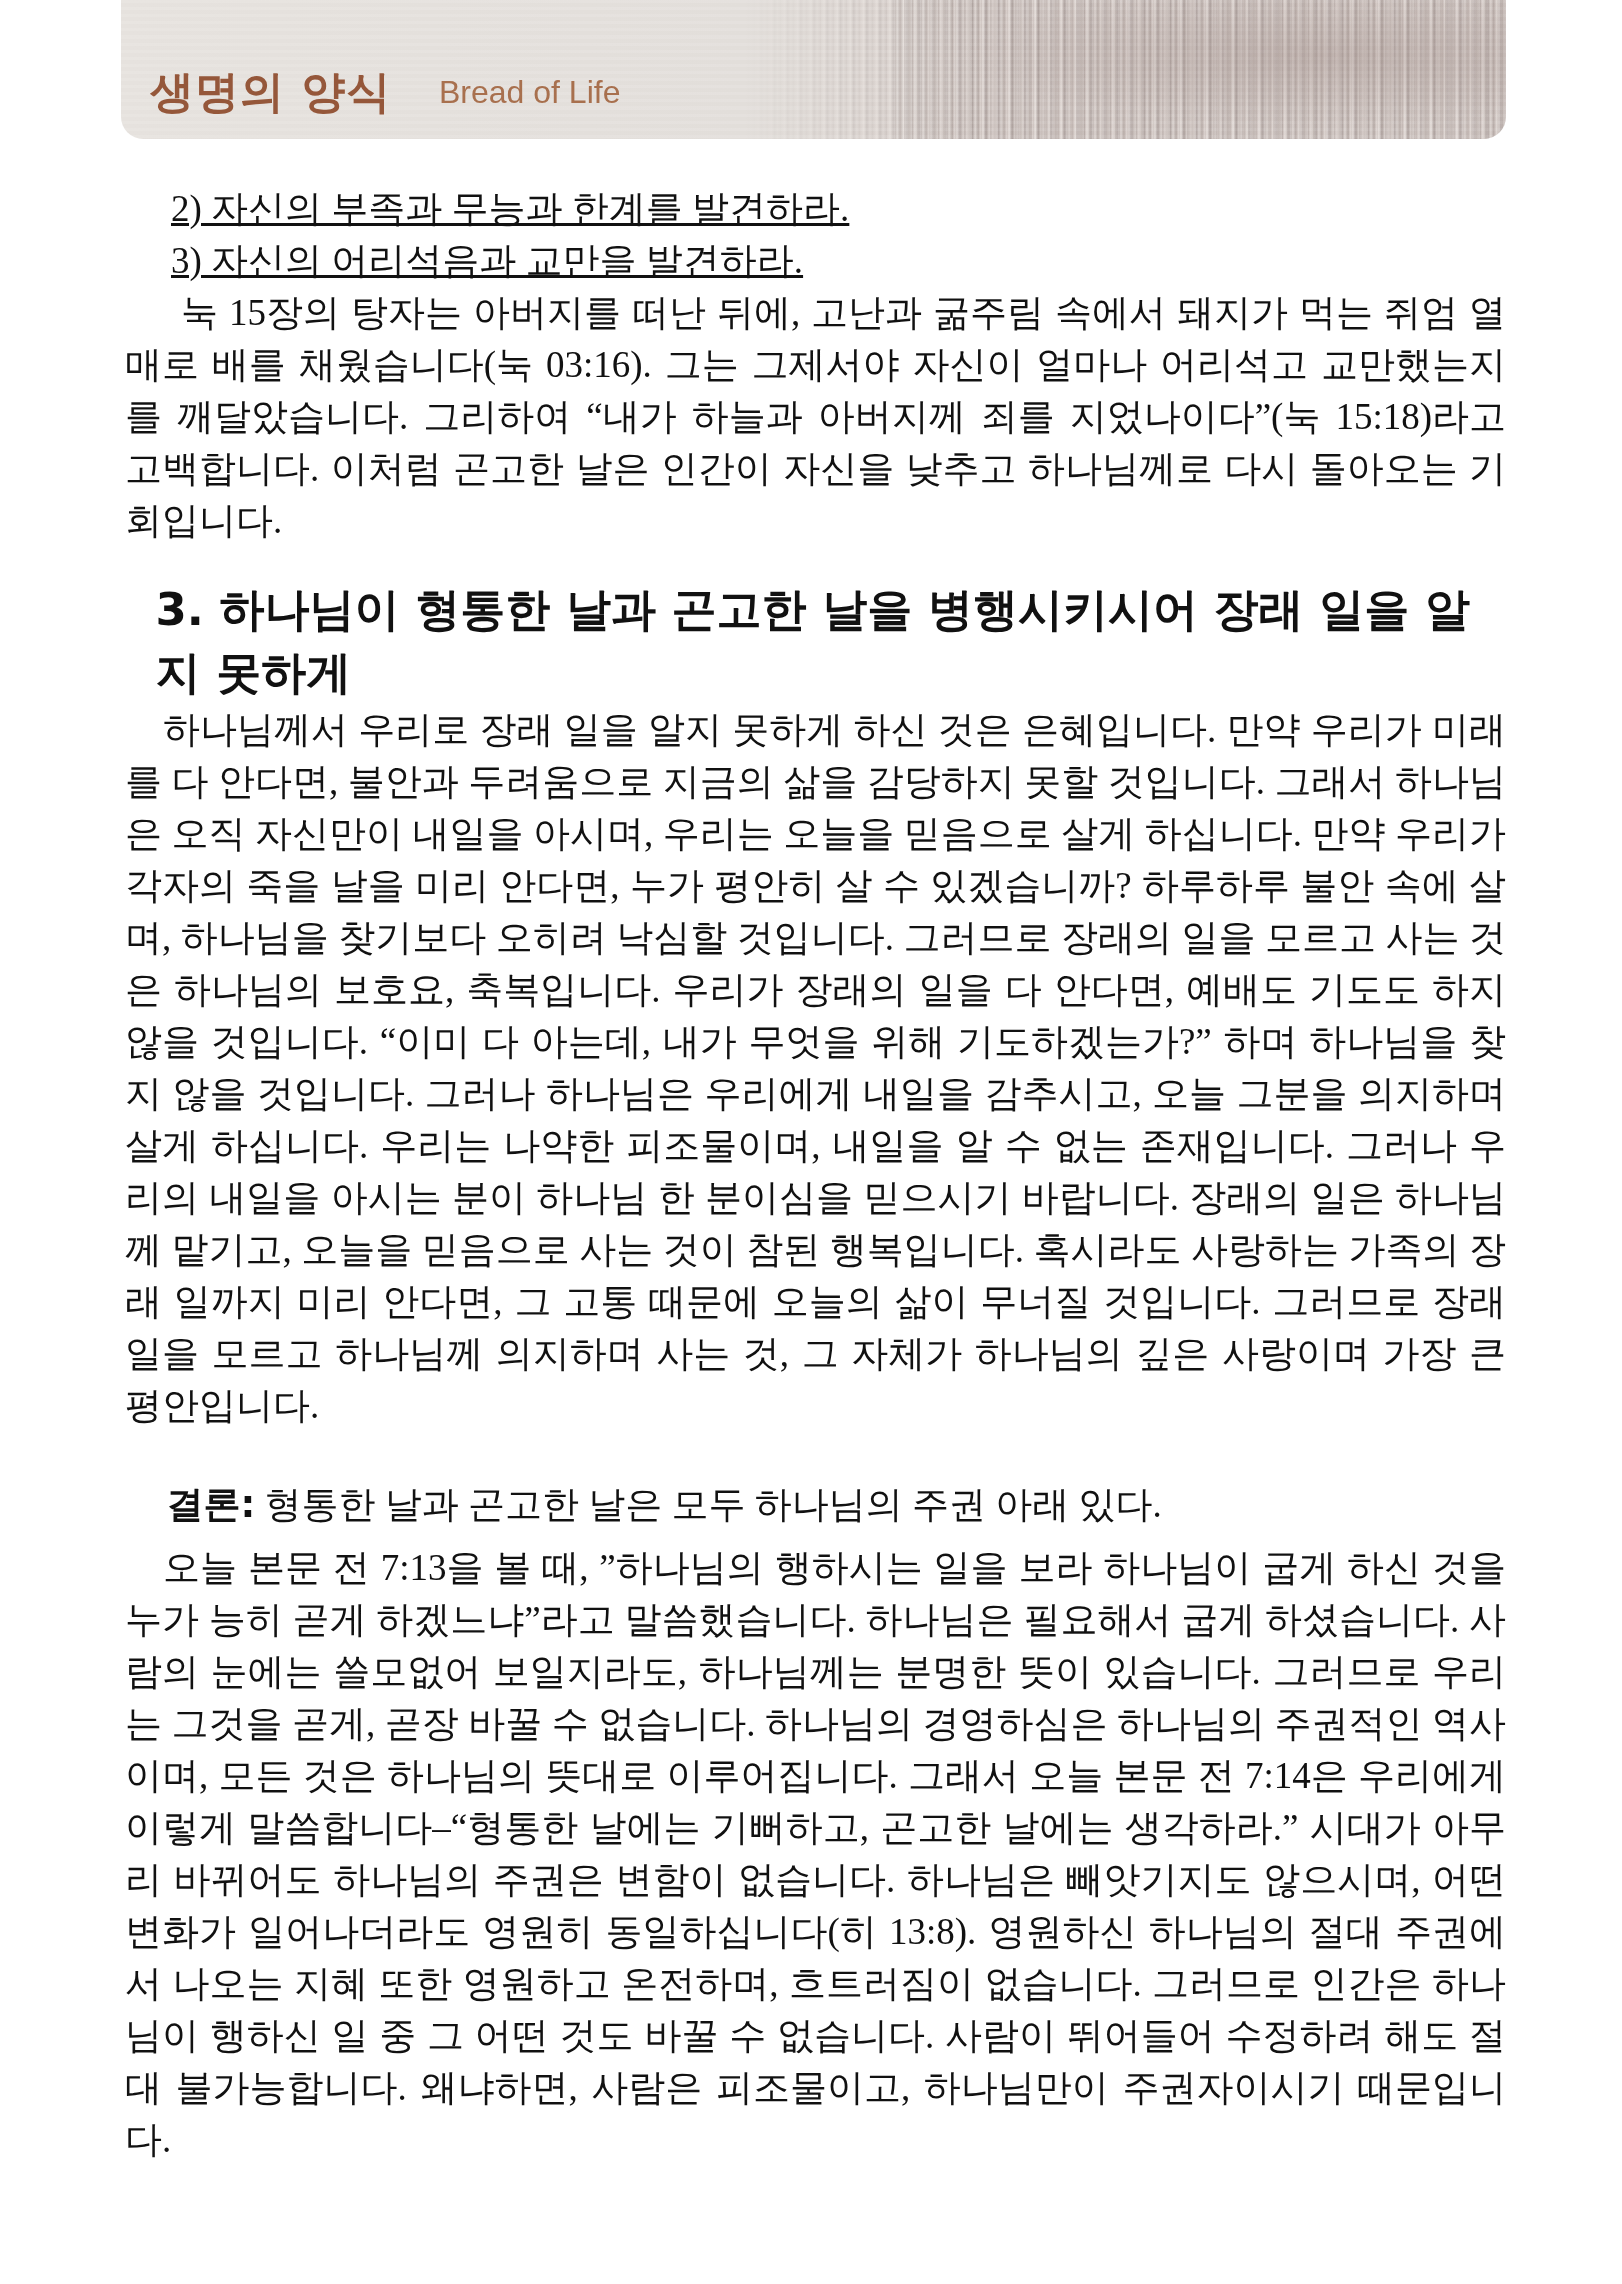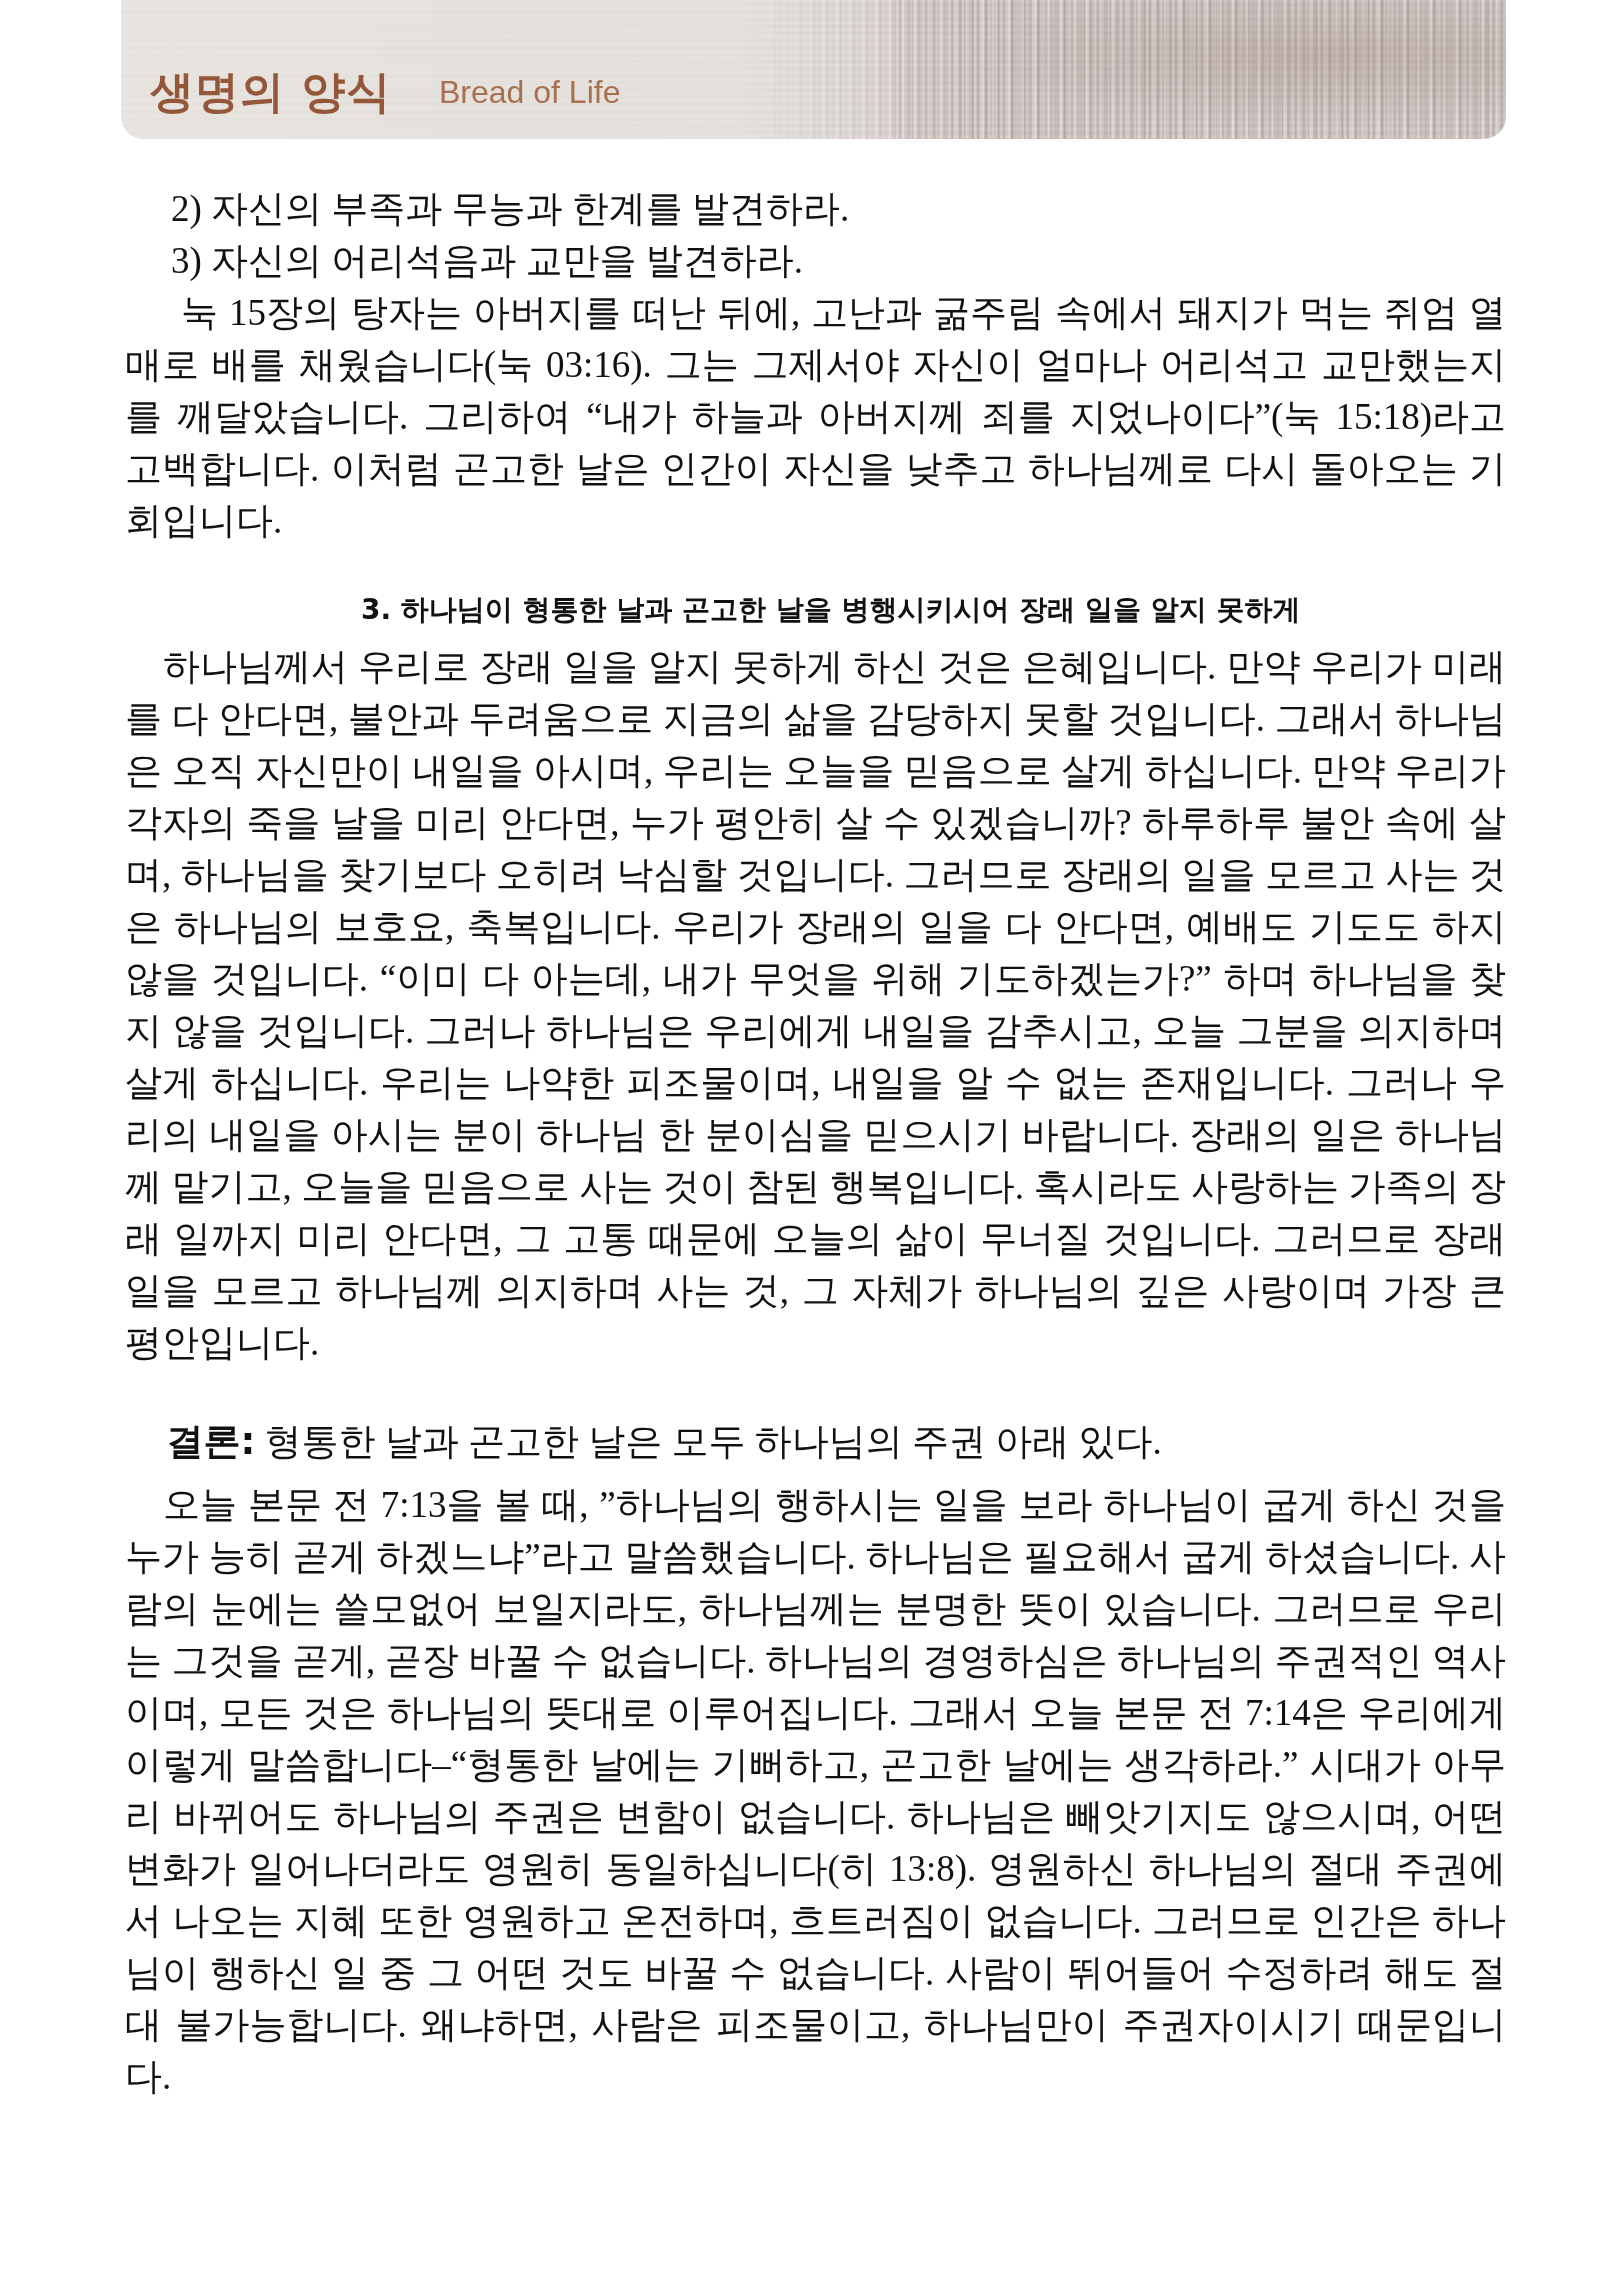--- a/index.html
+++ b/index.html
@@ -37,27 +37,27 @@
     white-space: nowrap;
   }
 
   .content {
     position: absolute; left: 125px; top: 183px; width: 1381px;
     font-family: "Liberation Serif", "DejaVu Serif", serif;
     font-size: 37px; line-height: 52px; color: #111111;
   }
   .p { margin: 0; text-align: justify; text-align-last: left; }
   .p.indent { text-indent: 38px; }
-  .p.sub { text-indent: 46px; }
+  .p.sub { text-indent: 46px; text-decoration: underline; }
   .p.indent2 { text-indent: 56px; }
   .gap-heading { height: 30.5px; }
   .heading {
     margin: 0; padding-left: 30.5px;
-    font-family: "DejaVu Sans", sans-serif; font-size: 28px; line-height: 63px;
-    color: #111111; text-indent: 0; text-align: center;
+    font-family: "DejaVu Sans", sans-serif; font-size: 45px; line-height: 63px;
+    color: #111111; text-indent: 0;
   }
   .heading .cont { display: block; margin-left: -30.5px; }
   .gap-concl { height: 36px; }
   .concl-line { margin: 11px; padding-left: 30.5px; }
   .concl-label {
     font-family: "DejaVu Sans", sans-serif; font-weight: bold; font-size: 37px;
   }
 </style>
 </head>
 <body>

